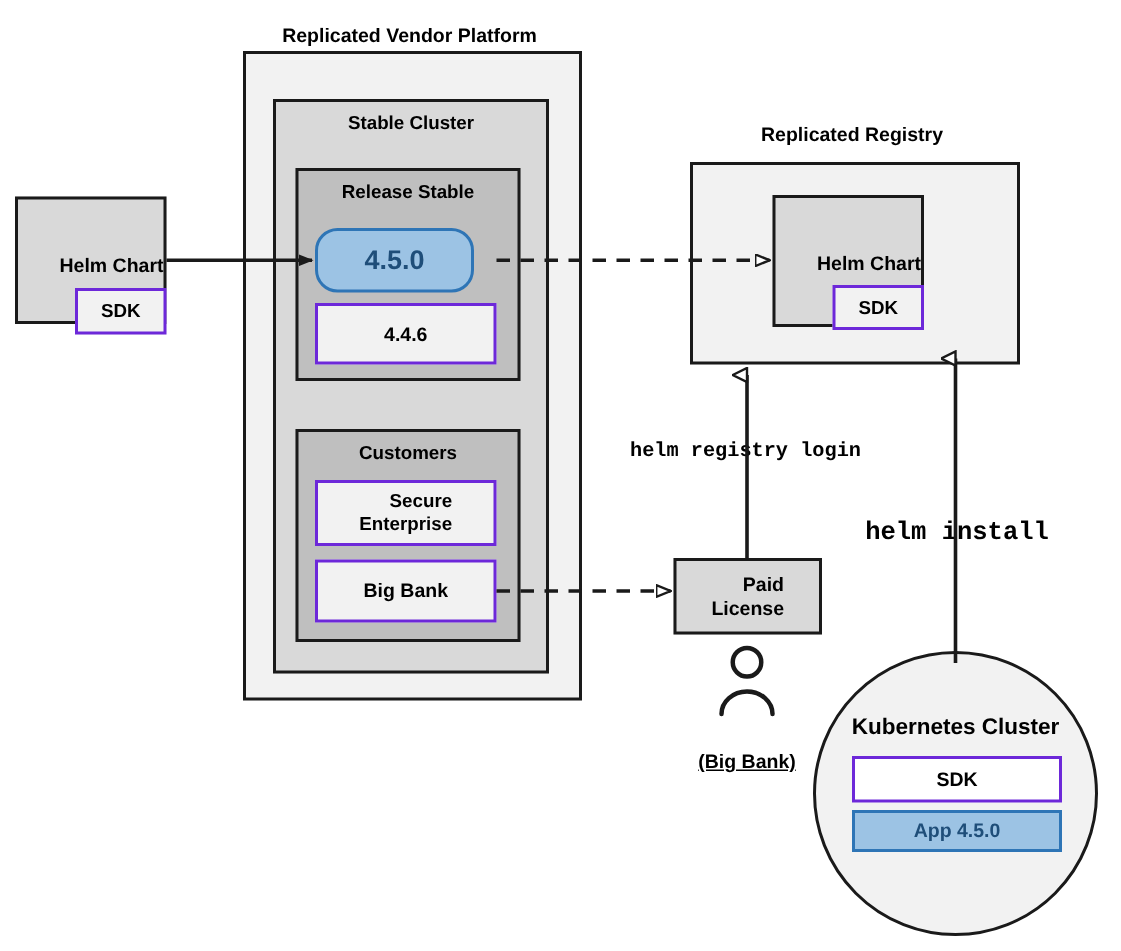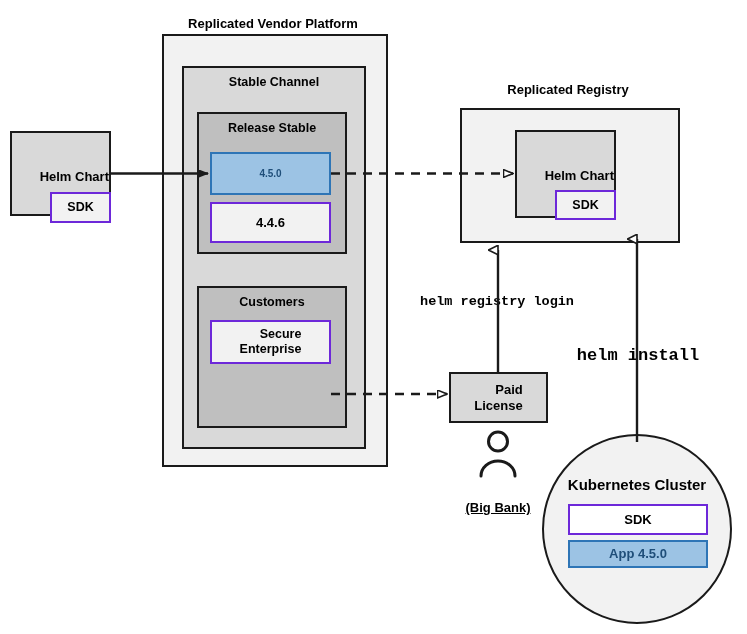--- a/index.html
+++ b/index.html
@@ -106,44 +106,47 @@
   <div class="node box-gray" style="left:10px; top:131px; width:101px; height:85px; font-size:13px; align-items:center; justify-content:center;">
     <span style="position:absolute; left:0; right:0; top:36px;">Helm Chart</span>
   </div>
   <div class="node box-white" style="left:50px; top:192px; width:61px; height:31px; font-size:12.5px;">
     <span>SDK</span>
   </div>
 
   <div class="box-outer" style="position:absolute; left:162px; top:34px; width:222px; height:429px;"></div>
 
   <div class="box-mid" style="position:absolute; left:182px; top:66px; width:180px; height:379px;">
-    <div class="group-title" style="font-size:12.5px;">Stable Channel</div>
+    <div class="group-title" style="font-size:12.5px;">Stable Cluster</div>
   </div>
 
   <div class="box-inner" style="position:absolute; left:197px; top:112px; width:146px; height:138px;">
     <div class="group-title" style="font-size:12.5px;">Release Stable</div>
   </div>
 
-  <div class="node box-blue" style="left:210px; top:152px; width:121px; height:43px; font-size:10px;">
+  <div class="node box-blue" style="left:210px; top:152px; width:106px; height:43px; font-size:18px;border-radius:15px;">
     <span>4.5.0</span>
   </div>
 
   <div class="node box-white" style="left:210px; top:202px; width:121px; height:41px; font-size:13px;">
     <span>4.4.6</span>
   </div>
 
   <div class="box-inner" style="position:absolute; left:197px; top:286px; width:146px; height:138px;">
     <div class="group-title" style="font-size:12.5px;">Customers</div>
   </div>
 
   <div class="node box-white" style="left:210px; top:320px; width:121px; height:44px; font-size:12.5px;">
     <span style="white-space:pre-line;">Secure
 Enterprise</span>
   </div>
 
+  <div class="node box-white" style="left:210px; top:373px; width:121px; height:42px; font-size:13px;">
+    <span>Big Bank</span>
+  </div>
 
   <div class="box-outer" style="position:absolute; left:460px; top:108px; width:216px; height:131px;"></div>
 
   <div class="node box-gray" style="left:515px; top:130px; width:101px; height:88px; font-size:13px;">
     <span style="position:absolute; left:0; right:0; top:36px;">Helm Chart</span>
   </div>
   <div class="node box-white" style="left:555px; top:190px; width:61px; height:30px; font-size:12.5px;">
     <span>SDK</span>
   </div>
 

